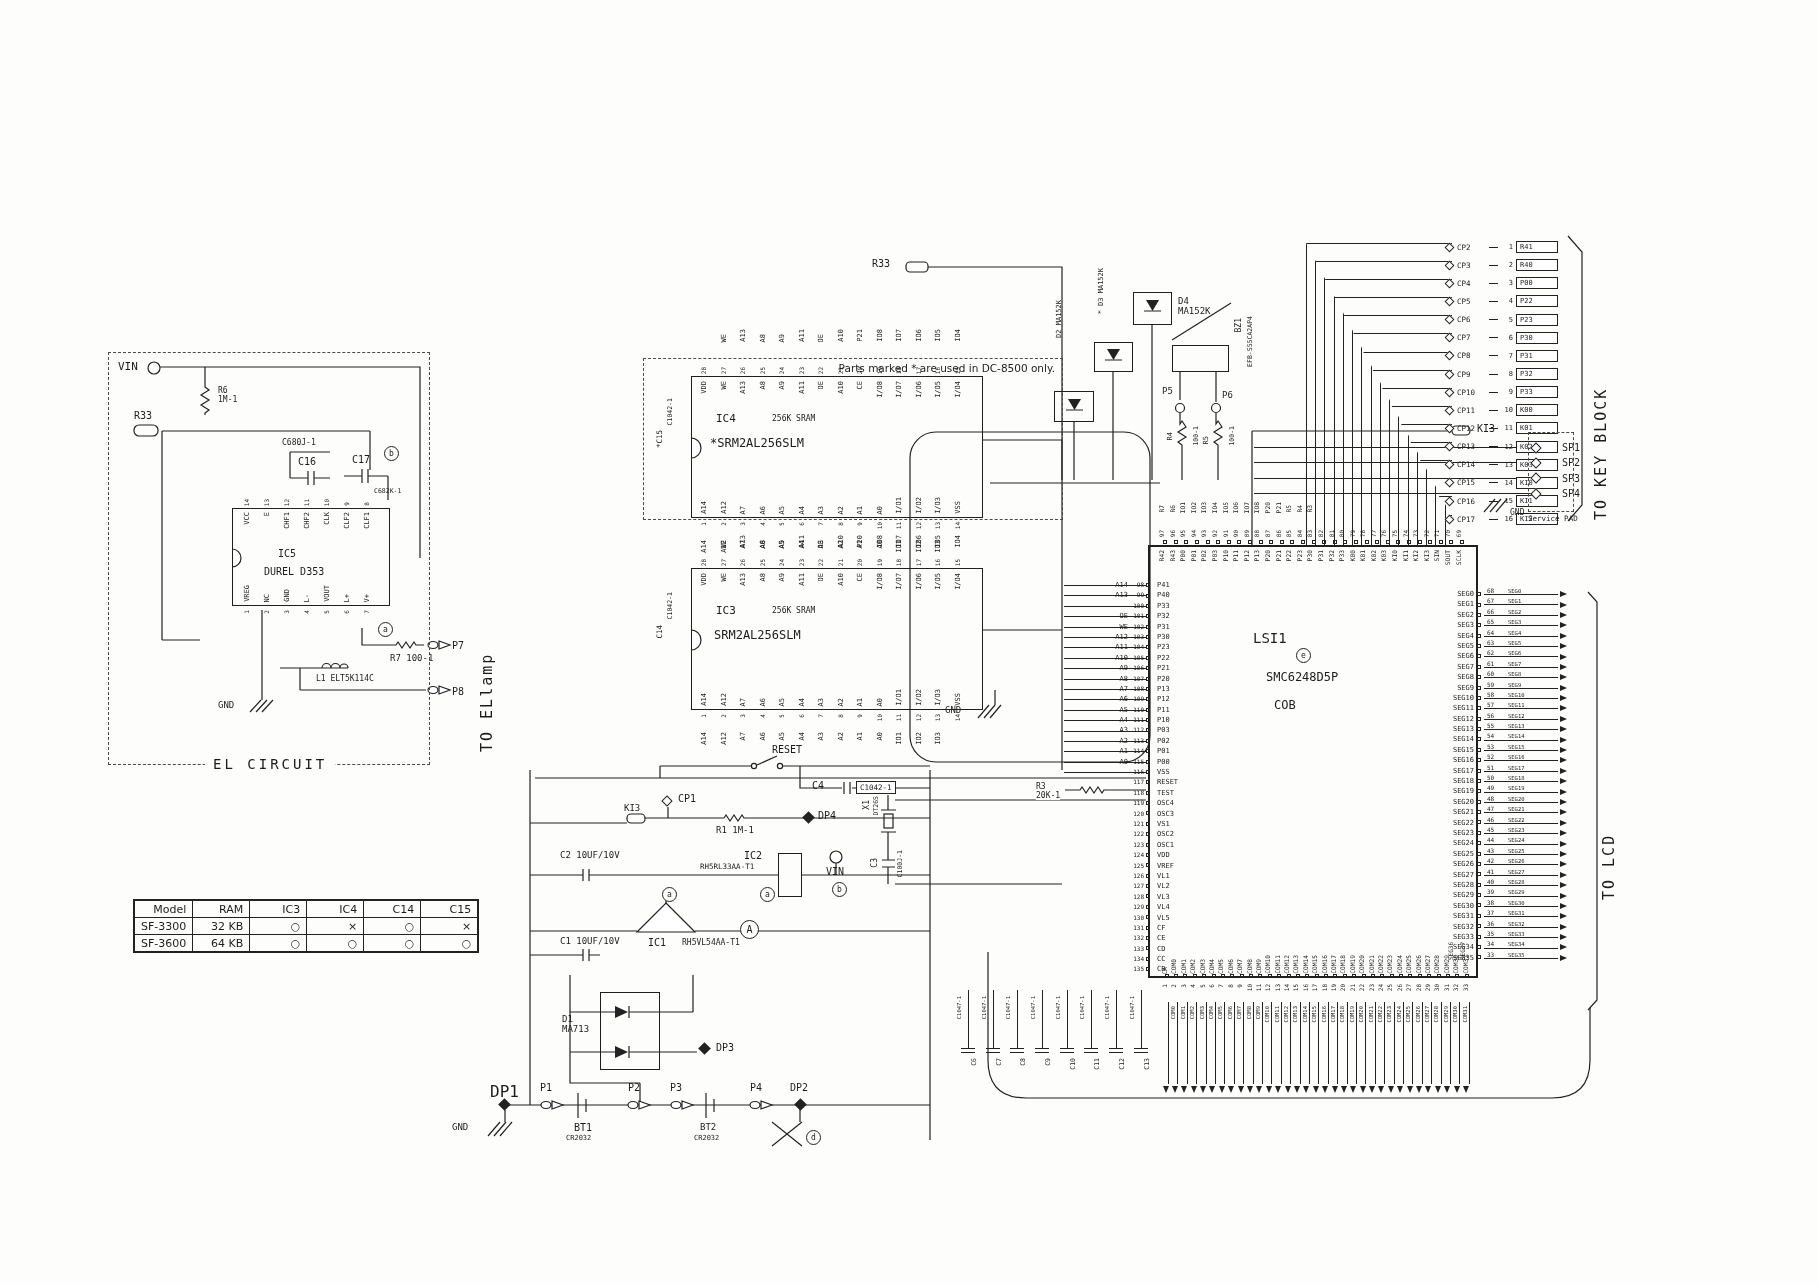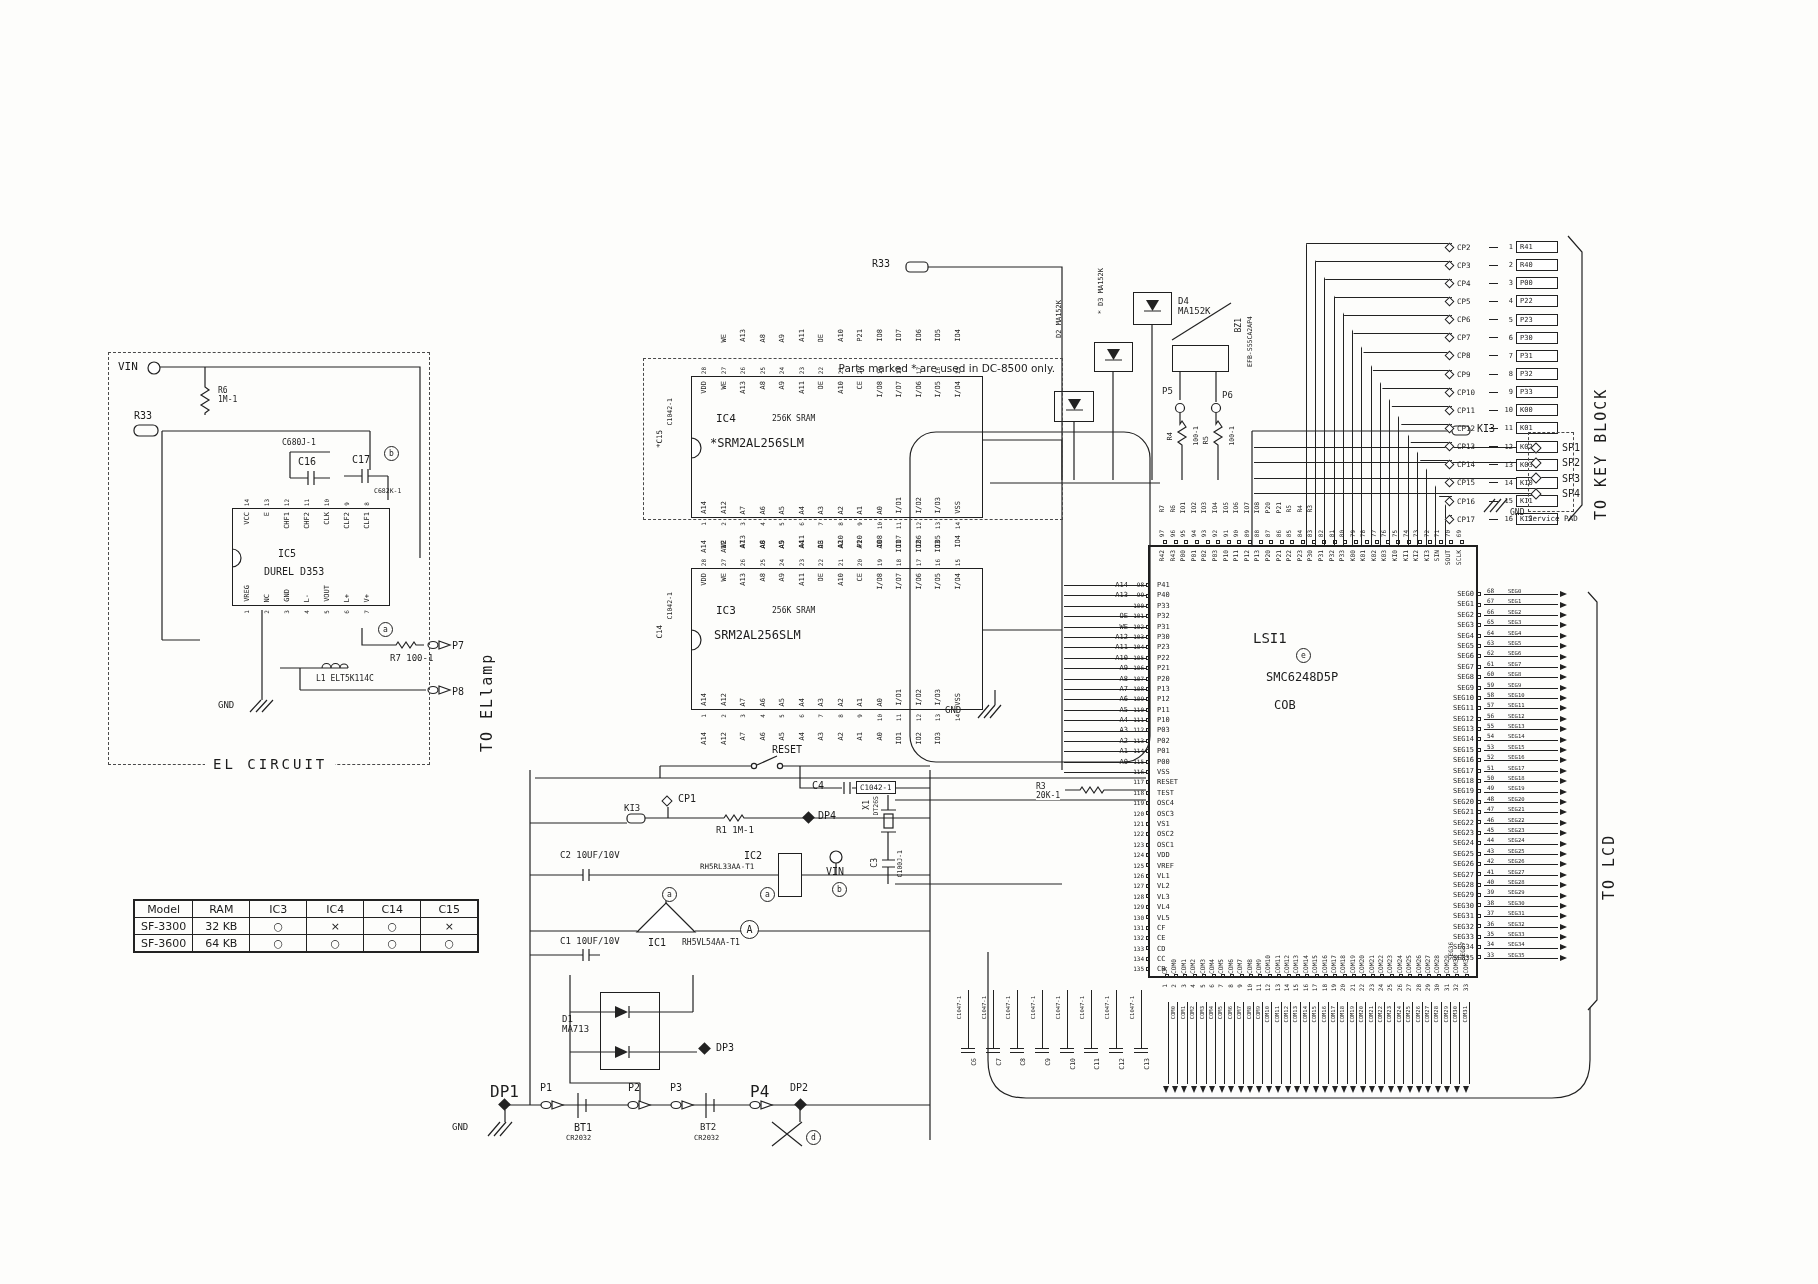--- a/index.html
+++ b/index.html
@@ -55,21 +55,21 @@
   .srow .sl{margin-left:22px;font-size:10px;flex:none}
   
   .caprow{position:absolute;display:flex}
   .capitem{width:24.7px;height:100px;position:relative;flex:none}
   .capitem::before{content:"";position:absolute;left:12px;top:0;width:1px;height:58px;background:#222}
   .capitem::after{content:"";position:absolute;left:5px;top:58px;width:14px;height:5px;border-top:1.6px solid #222;border-bottom:1.6px solid #222;box-sizing:border-box}
   .capitem .cv{position:absolute;left:0;top:6px;font-size:5.5px}
   .capitem .cn{position:absolute;left:14px;top:68px;font-size:6.5px}
   
   table.models{position:absolute;border-collapse:collapse;font-size:11px;font-family:"DejaVu Sans","Liberation Sans",sans-serif}
-  table.models th,table.models td{border:1.2px solid #222;padding:0 6px;height:16px;text-align:center;font-weight:normal}
+  table.models th,table.models td{border:1.2px solid #222;padding:0 6px;height:16px;text-align:right;font-weight:normal}
   table.models{border:2px solid #222}
   .bigv{font-family:"DejaVu Sans Mono","Liberation Mono",monospace;font-size:15px;letter-spacing:2px}
   .grad{position:absolute}
 </style>
 </head>
 <body>
 
 <div class="canvas">
 
   <svg class="wires" width="1818" height="1284">
@@ -1330,21 +1330,21 @@
   <span class="c" style="left:716px;top:1042px;font-size:10px">DP3</span>
   <div class="dmf" style="left:500px;top:1100px"></div>
   <span class="c" style="left:490px;top:1082px;font-size:16px">DP1</span>
   <span class="c" style="left:540px;top:1082px;font-size:10px">P1</span>
   <span class="c" style="left:574px;top:1122px;font-size:10px">BT1</span>
   <span class="c" style="left:566px;top:1134px;font-size:7px">CR2032</span>
   <span class="c" style="left:628px;top:1082px;font-size:10px">P2</span>
   <span class="c" style="left:670px;top:1082px;font-size:10px">P3</span>
   <span class="c" style="left:700px;top:1122px;font-size:9px">BT2</span>
   <span class="c" style="left:694px;top:1134px;font-size:7px">CR2032</span>
-  <span class="c" style="left:750px;top:1082px;font-size:16px">P4</span>
+  <span class="c" style="left:750px;top:1082px;font-size:10px">P4</span>
   <div class="dmf" style="left:796px;top:1100px"></div>
   <span class="c" style="left:790px;top:1082px;font-size:10px">DP2</span>
   <span class="mark" style="left:806px;top:1130px">d</span>
   <span class="c" style="left:452px;top:1122px;font-size:9px">GND</span>
   <span class="c v" style="left:862px;top:800px;font-size:8px">X1</span>
   <span class="c v" style="left:872px;top:796px;font-size:6.5px">DT26S</span>
   <span class="c v" style="left:870px;top:858px;font-size:8px">C3</span>
   <span class="c v" style="left:896px;top:850px;font-size:6.5px">C100J-1</span>
   <span class="c" style="left:1036px;top:782px;font-size:8px;white-space:pre-line;background:#fdfdfb">R3
 20K-1</span>

